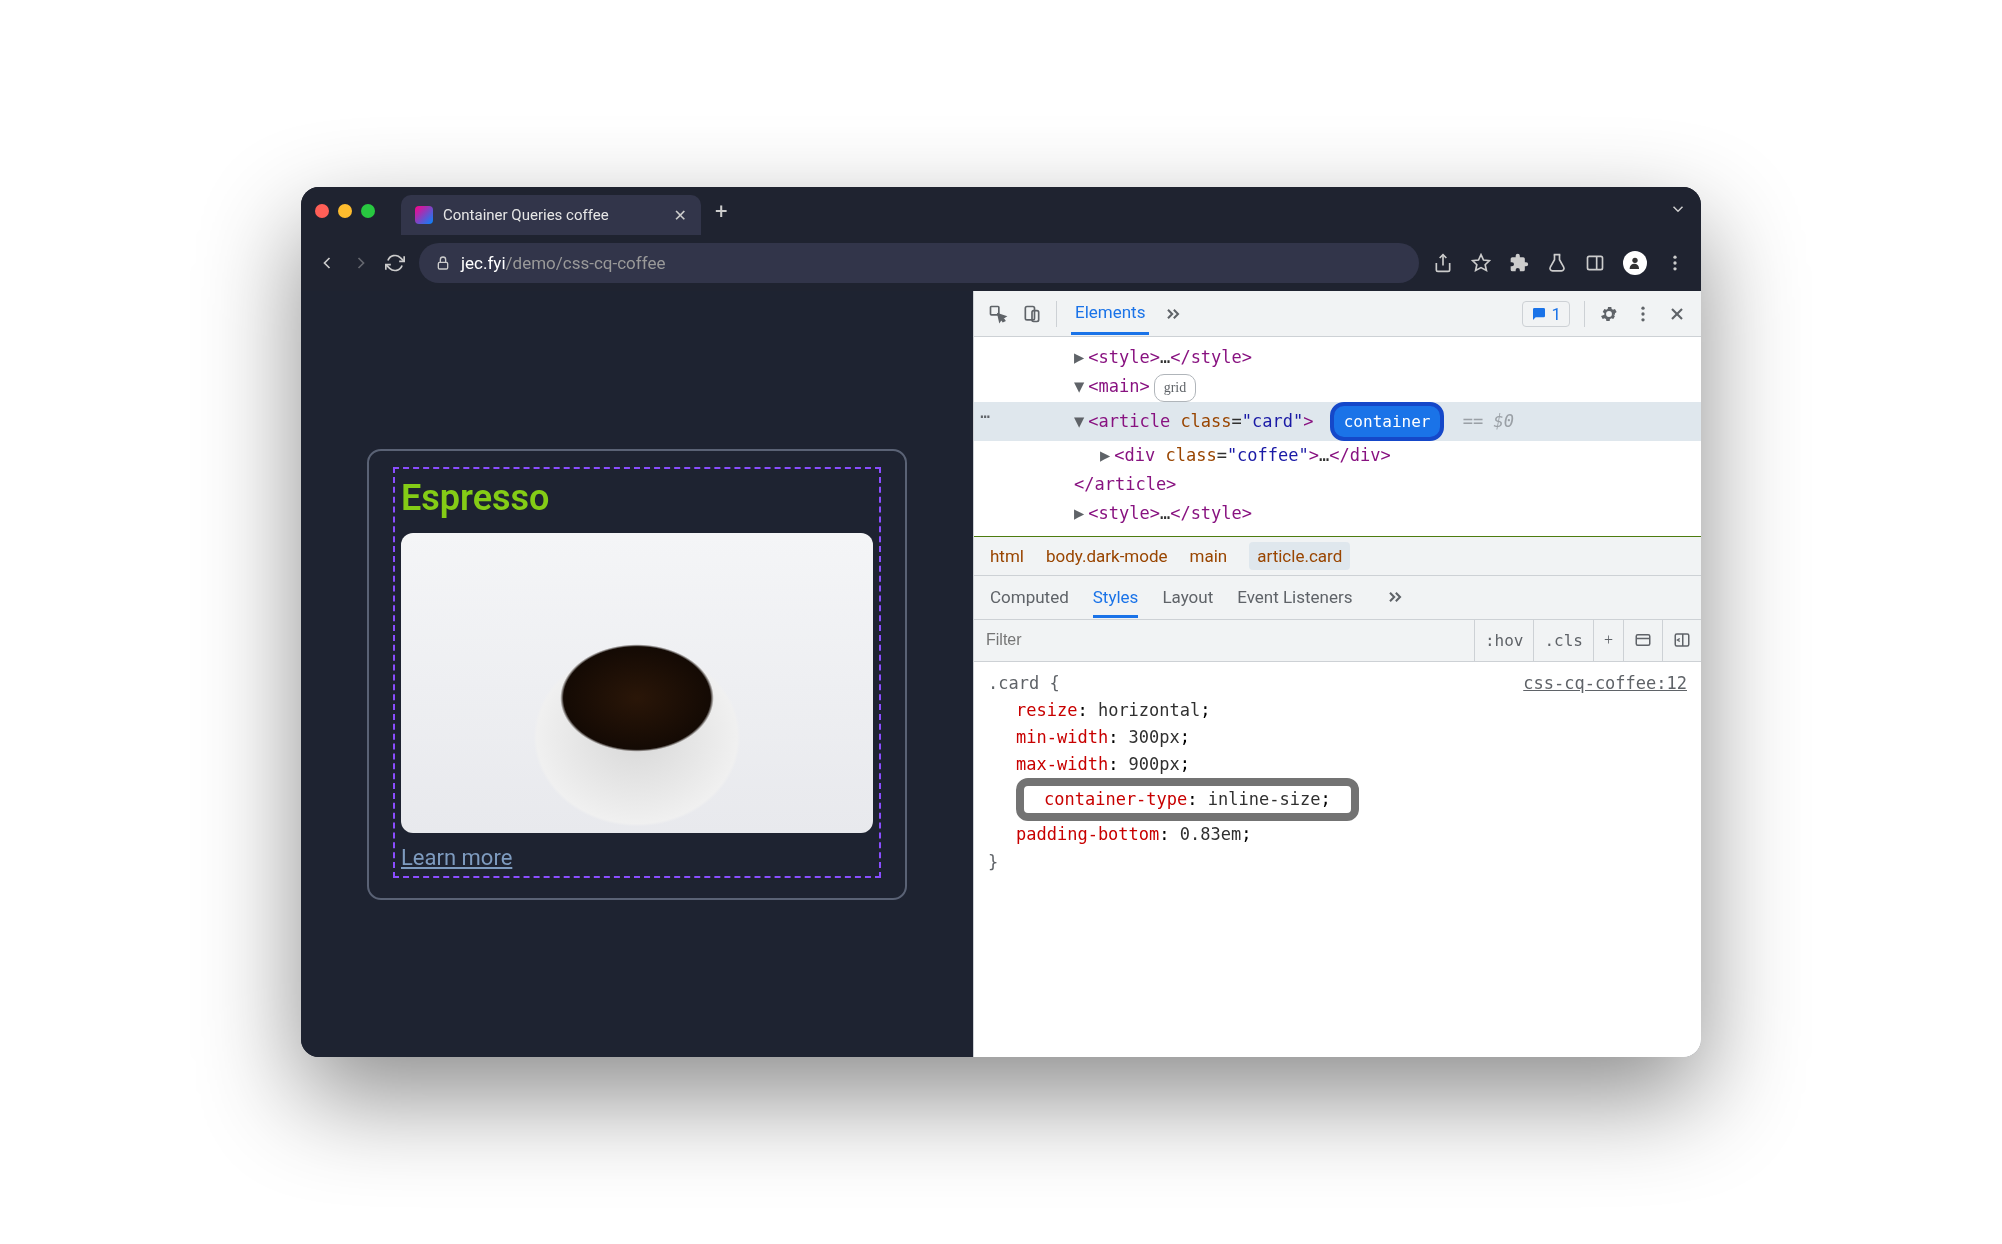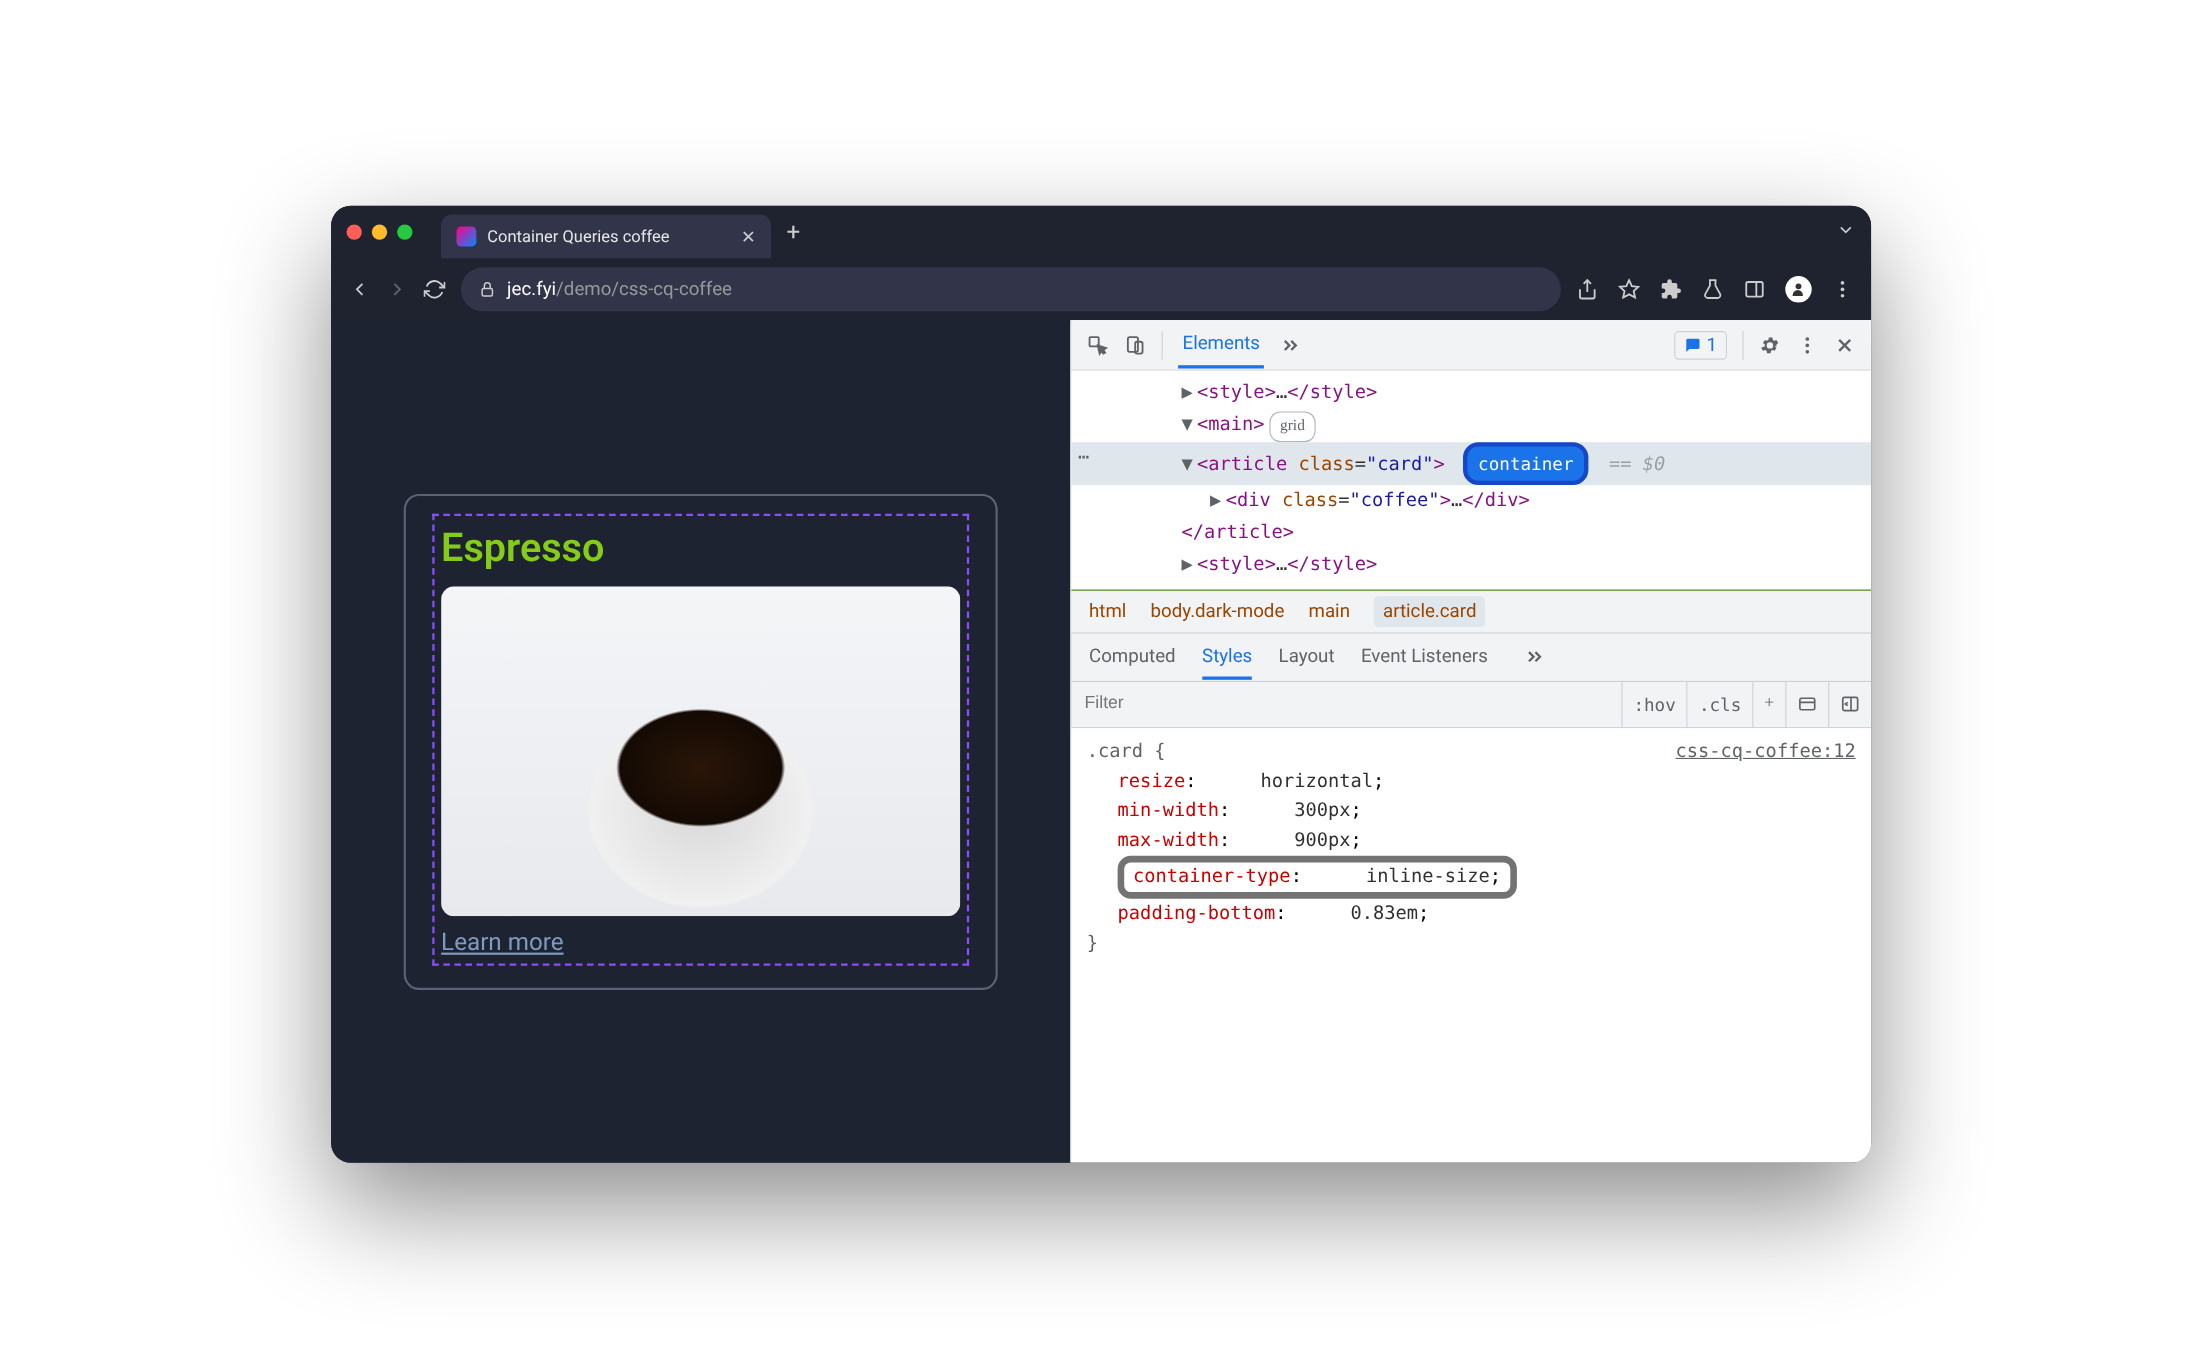--- a/index.html
+++ b/index.html
@@ -162,22 +162,22 @@
 
 .rules {
   flex:1; background:#fff; padding:8px 14px;
   font-family: Menlo, Consolas, monospace; font-size:17px; line-height:1.6;
   overflow:hidden;
 }
 .rules .selector { color:#5f6368; }
 .rules .src { float:right; text-decoration:underline; color:#5f6368; }
 .rules .decl { padding-left:28px; }
 .rules .prop { color:#c80000; }
-.rules .v { color:#303030;margin-left:48px; }
-.hl { border:6px solid #737373; border-radius:12px; padding:0 8px; display:inline-block;text-align:center; }
+.rules .v { color:#303030; }
+.hl { border:8px solid #737373; border-radius:12px; padding:0 20px; display:inline-block;text-align:center; }
 .expand-tri { color:#5f6368; }
 </style>
 </head>
 <body>
 
 <div class="window">
 
   <div class="titlebar">
     <div class="traffic">
       <div class="dot red"></div>

